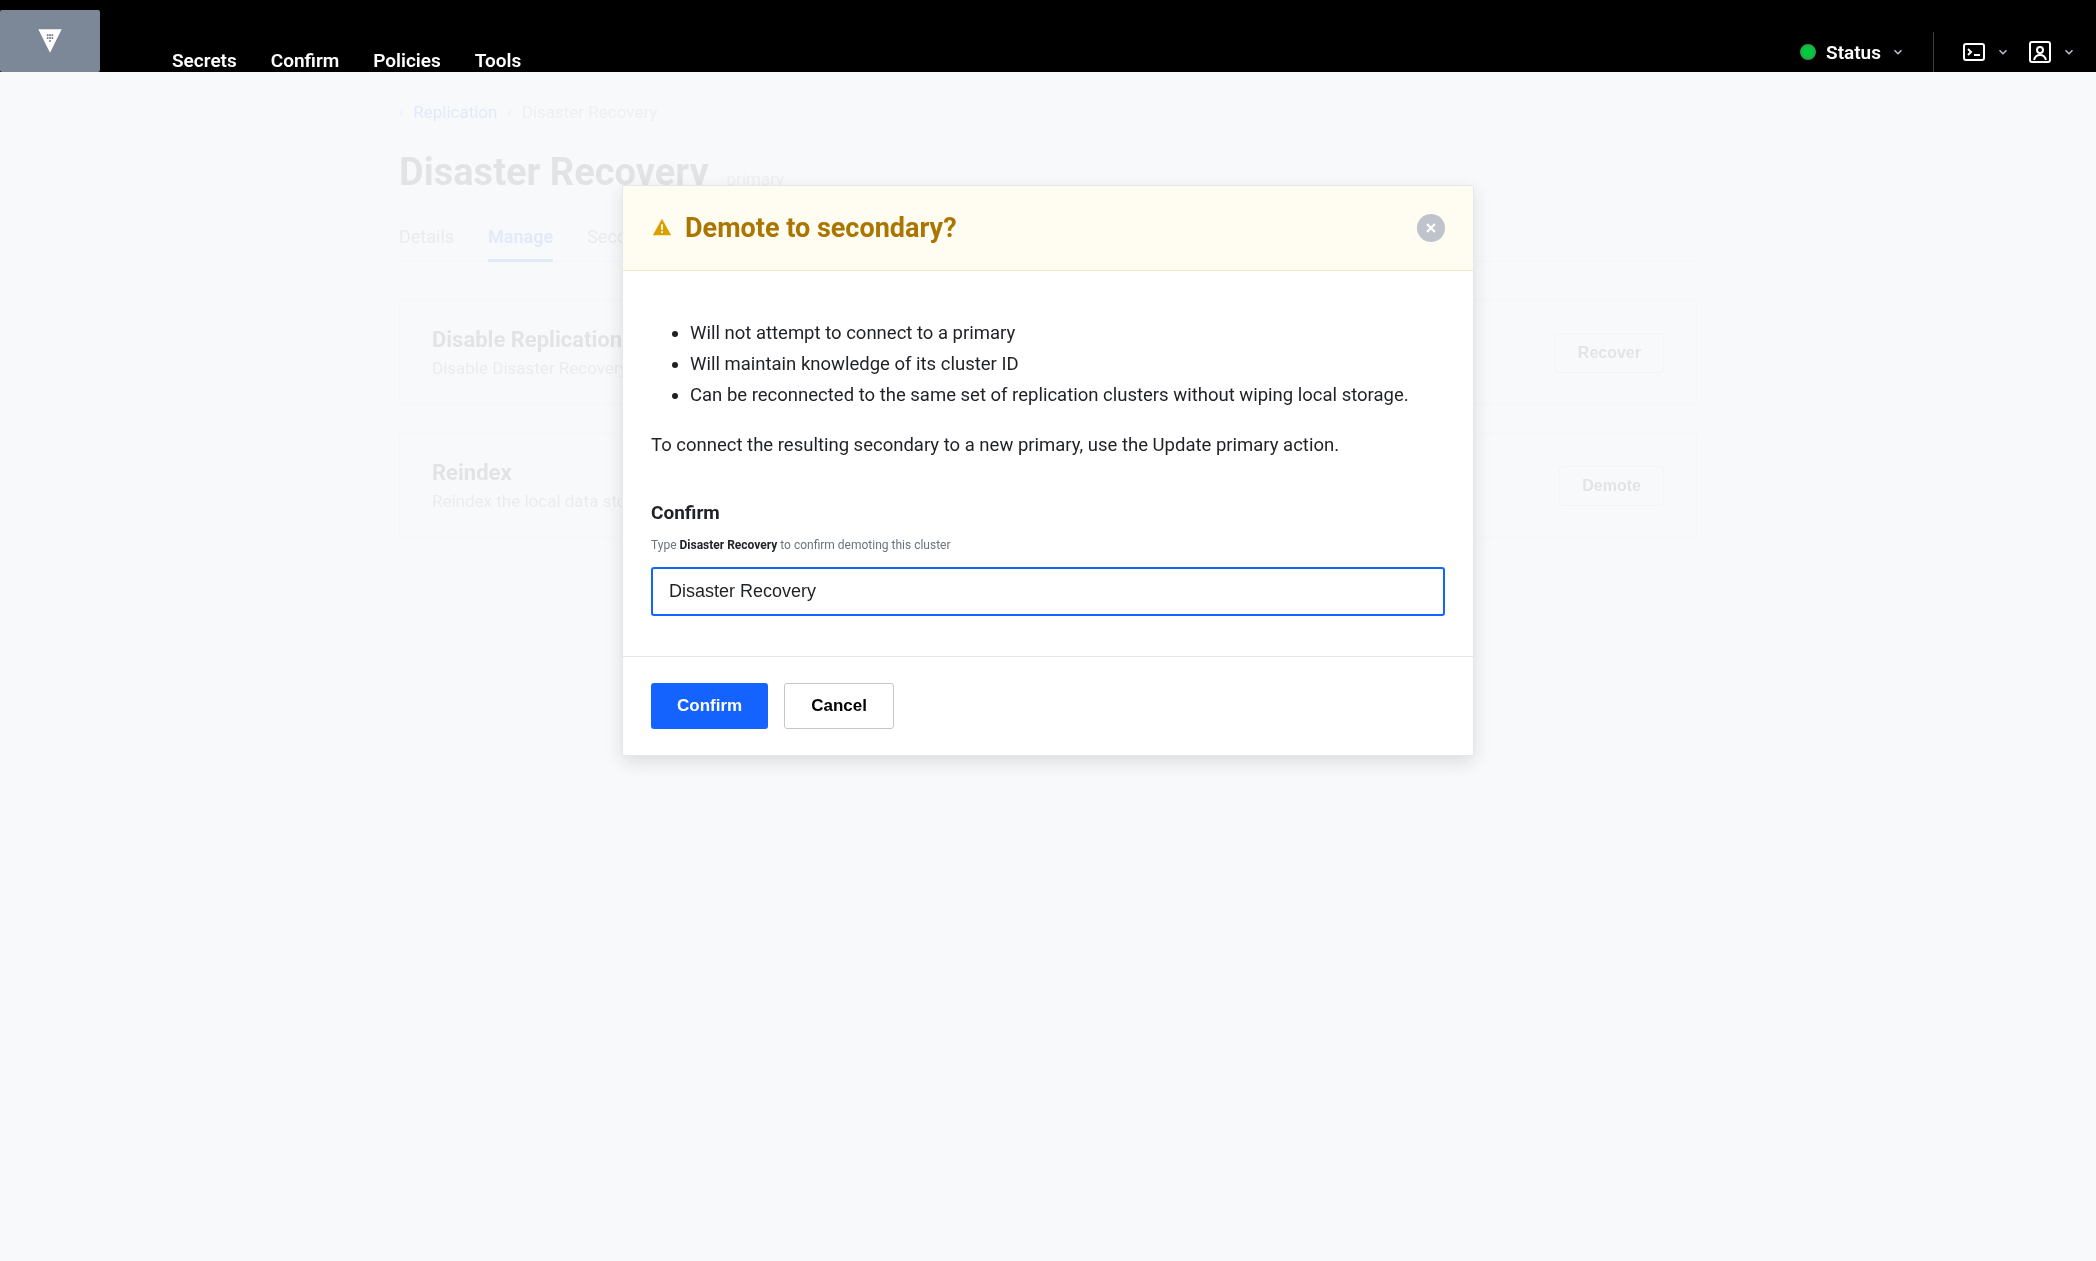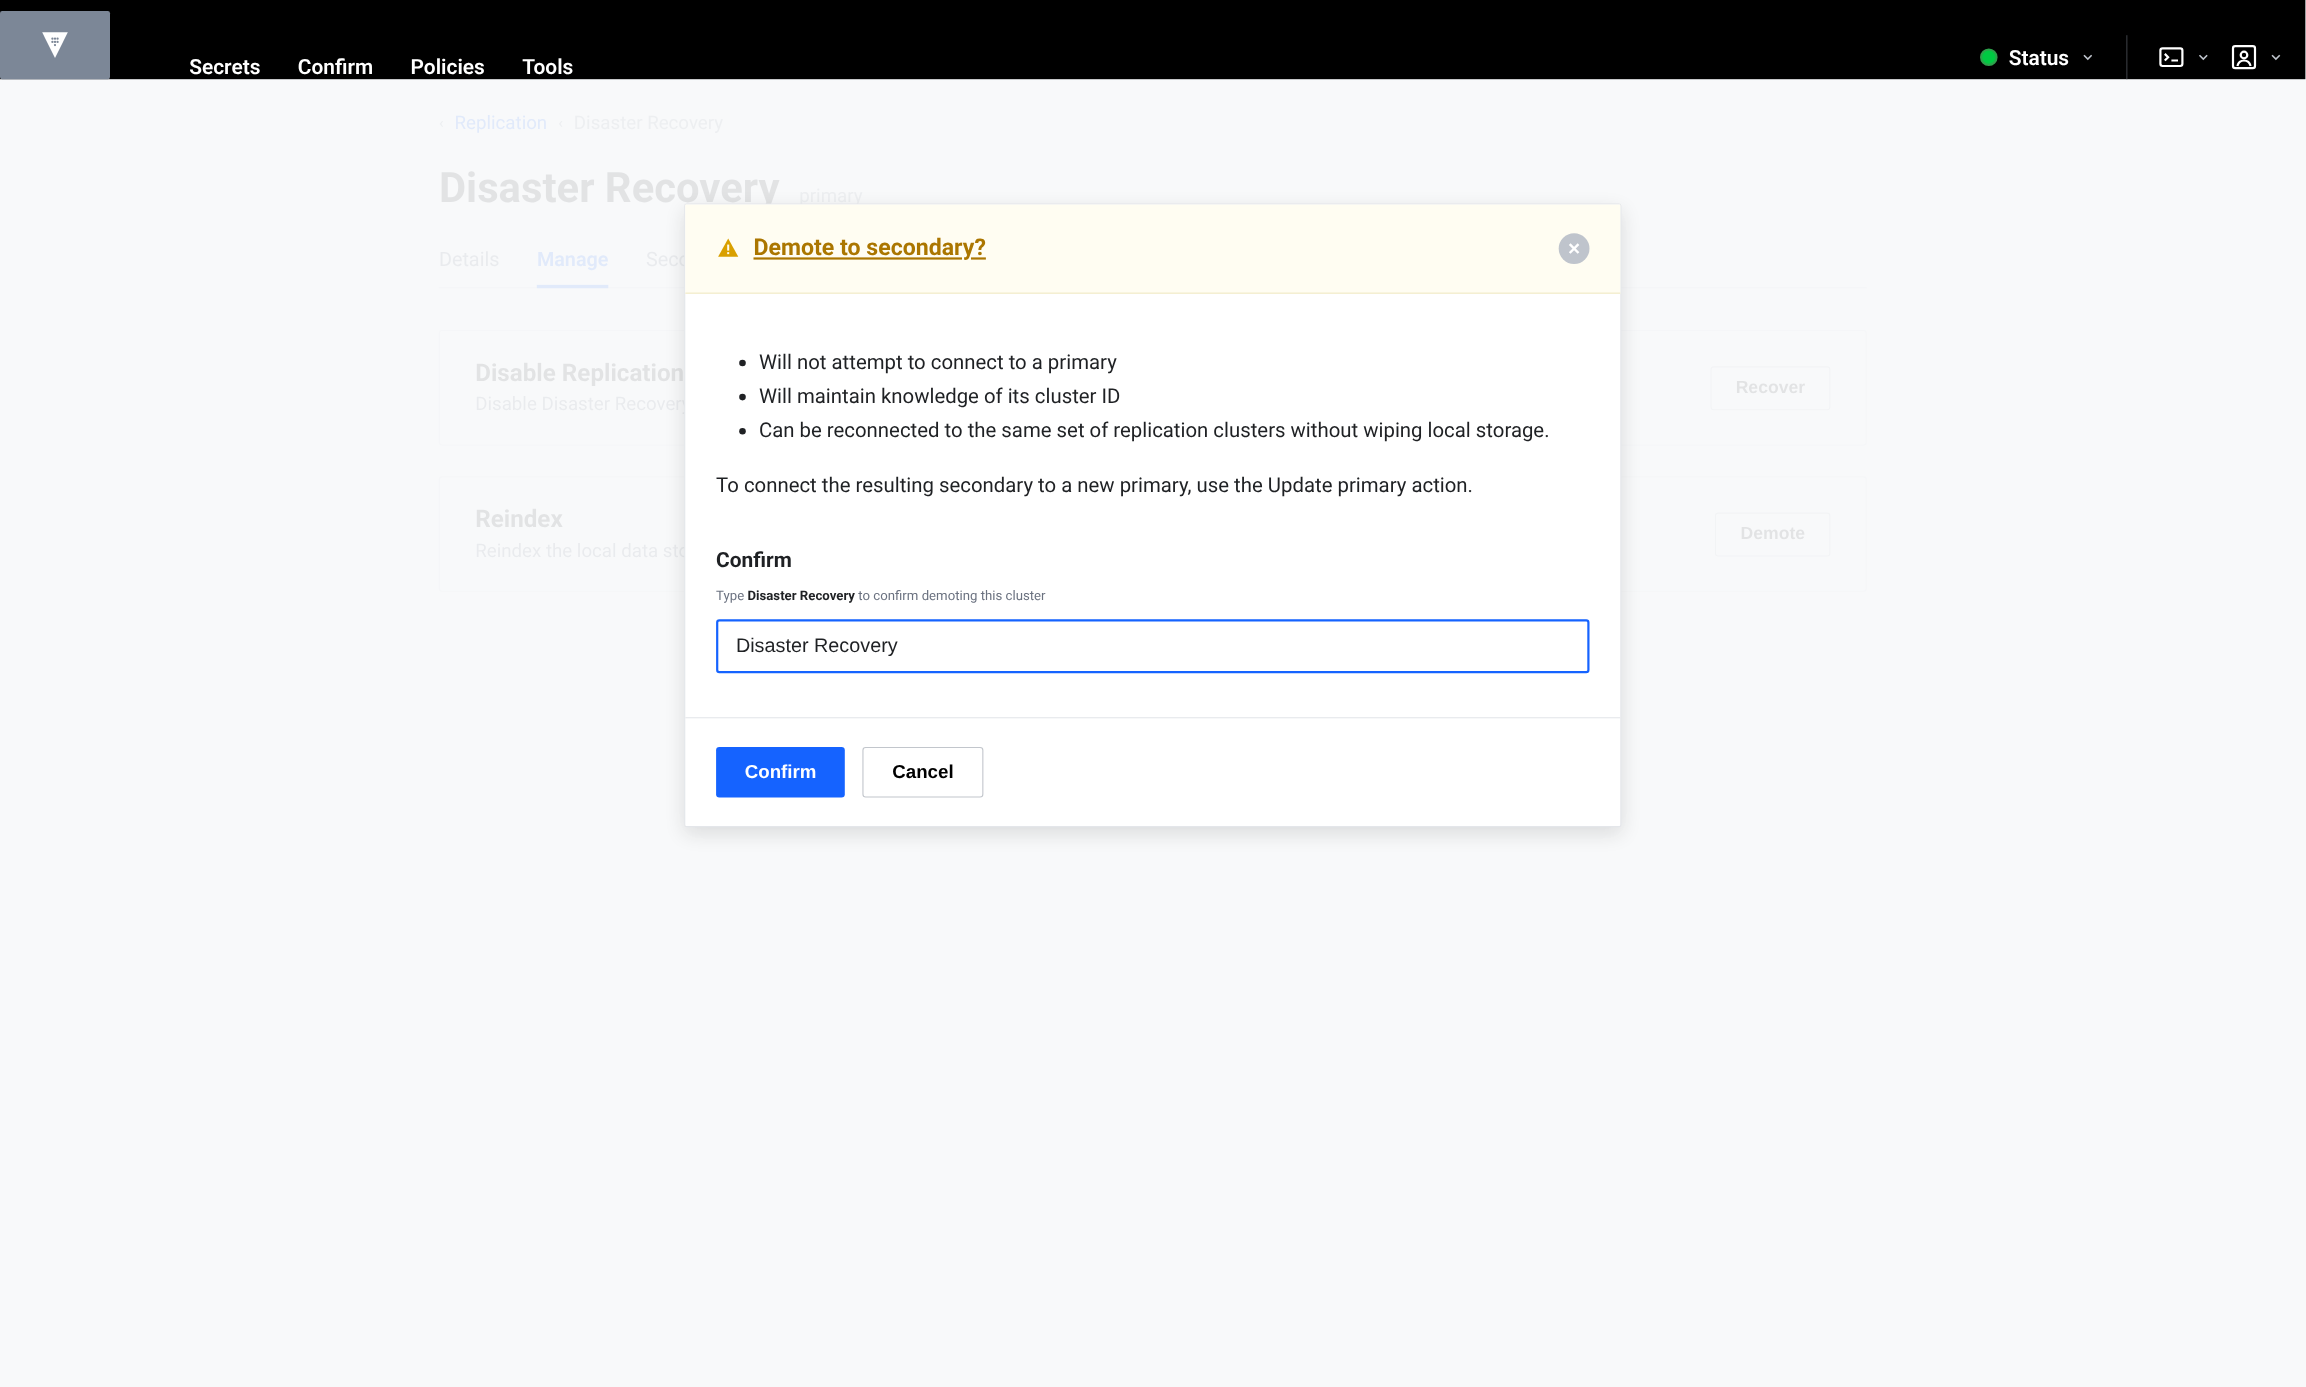--- a/index.html
+++ b/index.html
@@ -209,24 +209,23 @@
     .modal-header-left {
       display: flex;
       align-items: center;
       gap: 12px;
     }
     .warn-icon {
       width: 22px;
       height: 22px;
     }
     .modal-title {
-      font-size: 21px;
+      font-size: 27px;
       font-weight: 700;
       color: #ab7600;
-      text-decoration: underline;
     }
     .close-btn {
       width: 28px;
       height: 28px;
       border-radius: 50%;
       background: #bfc4cc;
       color: #fff;
       display: flex;
       align-items: center;
       justify-content: center;

